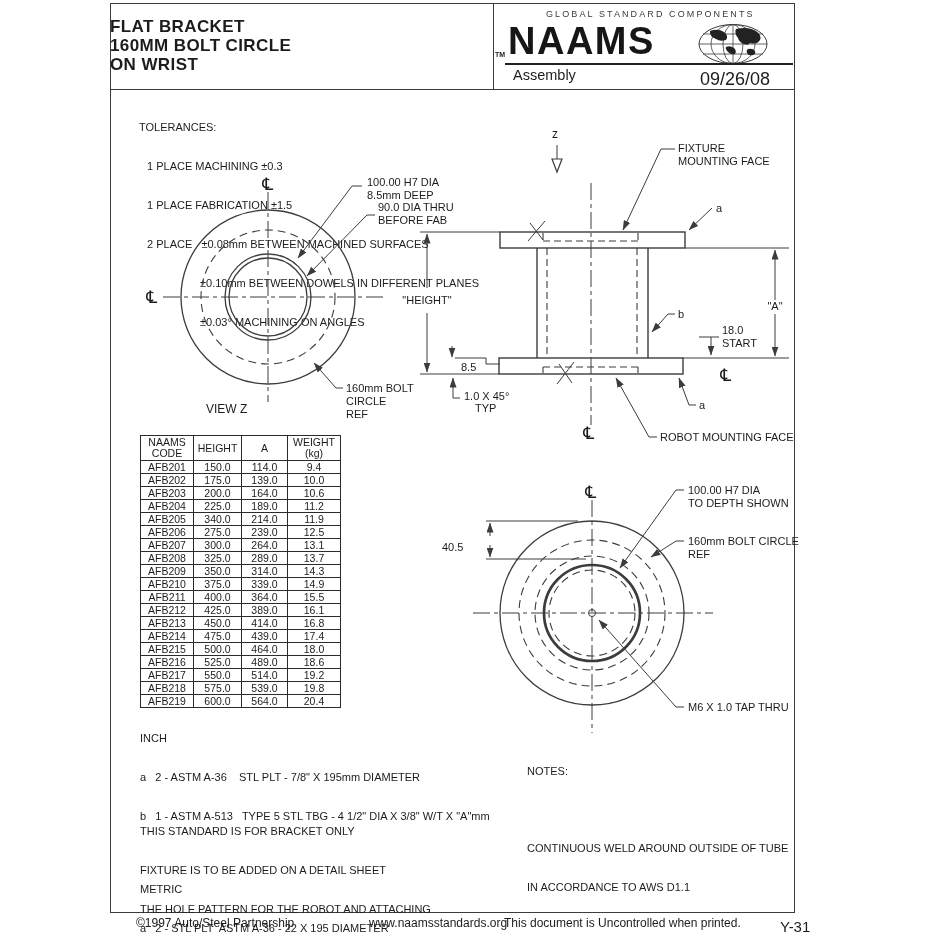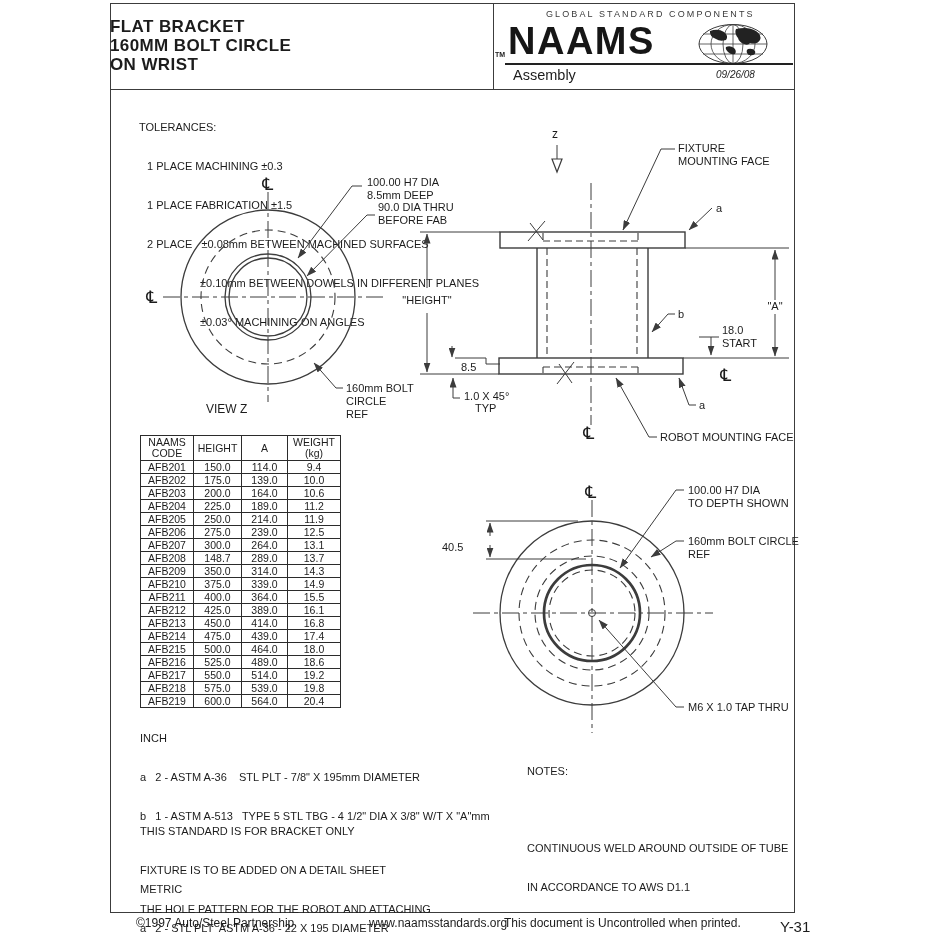--- a/index.html
+++ b/index.html
@@ -7,21 +7,21 @@
   .abs{position:absolute;}
   .border-box{left:110px;top:3px;width:685px;height:910px;border:1.6px solid #3c3c3c;box-sizing:border-box;}
   .h-divider{left:493px;top:3px;height:86px;border-left:1.6px solid #3c3c3c;}
   .h-bottom{left:110px;top:89px;width:685px;border-top:1.6px solid #3c3c3c;}
   .title{left:110px;top:17px;width:383px;text-align:left;font-size:17px;font-weight:bold;line-height:19px;letter-spacing:.4px;}
   .tagline{left:510px;top:9px;font-size:9px;letter-spacing:2.1px;color:#3a3a3a;margin-left:36px;}
   .tm{left:495px;top:51px;font-size:7px;font-weight:bold;}
   .brand{left:508px;top:22px;font-size:38px;line-height:38px;font-weight:bold;letter-spacing:1.5px;color:#161616;}
   .brand-rule{left:505px;top:63px;width:288px;height:2px;background:#222;}
   .subtitle{left:513px;top:67px;font-size:14.5px;}
-  .hdate{left:716px;top:69px;font-size:10px;font-style:italic;}
+  .hdate{left:700px;top:69px;font-size:18px;}
   .tol{left:139px;top:95px;font-size:11px;line-height:13px;white-space:pre;}
   .tol .i1{margin-left:8px;}
   .tol .i2{margin-left:61px;}
   table.size{position:absolute;left:140px;top:435px;border-collapse:collapse;font-size:10.5px;table-layout:fixed;}
   table.size td,table.size th{border:1px solid #2b2b2b;padding:0;text-align:center;font-weight:normal;line-height:12px;height:12px;overflow:hidden;}
   table.size th{height:24px;line-height:11px;}
   .c0{width:52px;}.c1{width:47px;}.c2{width:45px;}.c3{width:52px;}
   .mat{left:140px;top:706px;font-size:11px;line-height:13px;white-space:pre;}
   .lnotes{left:140px;top:799px;font-size:11px;line-height:13px;white-space:pre;}
   .rnotes{left:527px;top:739px;font-size:11px;line-height:13px;white-space:pre;}
@@ -125,39 +125,39 @@
           <td class="c3">10.6</td>
         </tr>
         <tr>
           <td class="c0">AFB204</td>
           <td class="c1">225.0</td>
           <td class="c2">189.0</td>
           <td class="c3">11.2</td>
         </tr>
         <tr>
           <td class="c0">AFB205</td>
-          <td class="c1">250.0</td>
+          <td class="c1">340.0</td>
           <td class="c2">214.0</td>
           <td class="c3">11.9</td>
         </tr>
         <tr>
           <td class="c0">AFB206</td>
           <td class="c1">275.0</td>
           <td class="c2">239.0</td>
           <td class="c3">12.5</td>
         </tr>
         <tr>
           <td class="c0">AFB207</td>
           <td class="c1">300.0</td>
           <td class="c2">264.0</td>
           <td class="c3">13.1</td>
         </tr>
         <tr>
           <td class="c0">AFB208</td>
-          <td class="c1">148.7</td>
+          <td class="c1">325.0</td>
           <td class="c2">289.0</td>
           <td class="c3">13.7</td>
         </tr>
         <tr>
           <td class="c0">AFB209</td>
           <td class="c1">350.0</td>
           <td class="c2">314.0</td>
           <td class="c3">14.3</td>
         </tr>
         <tr>

